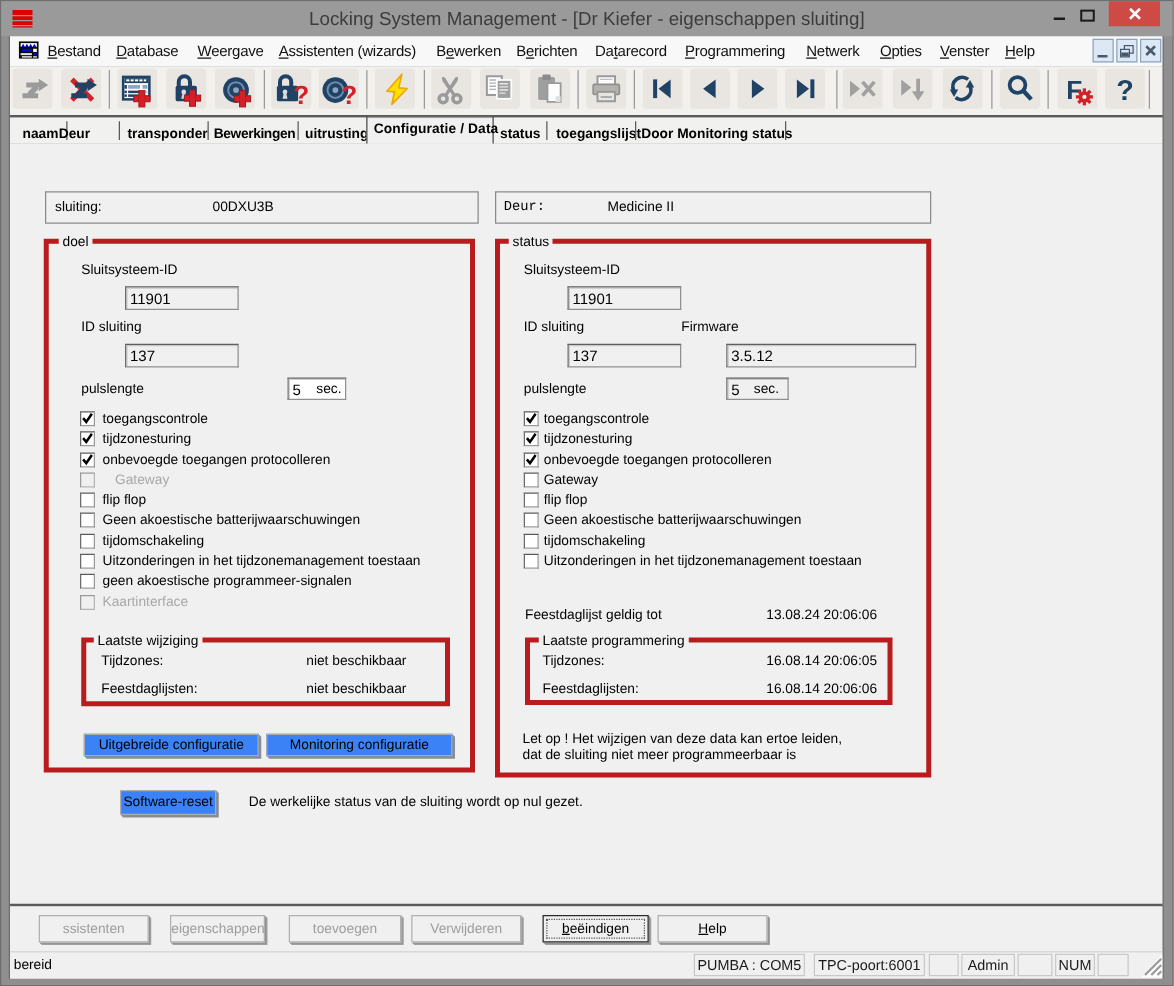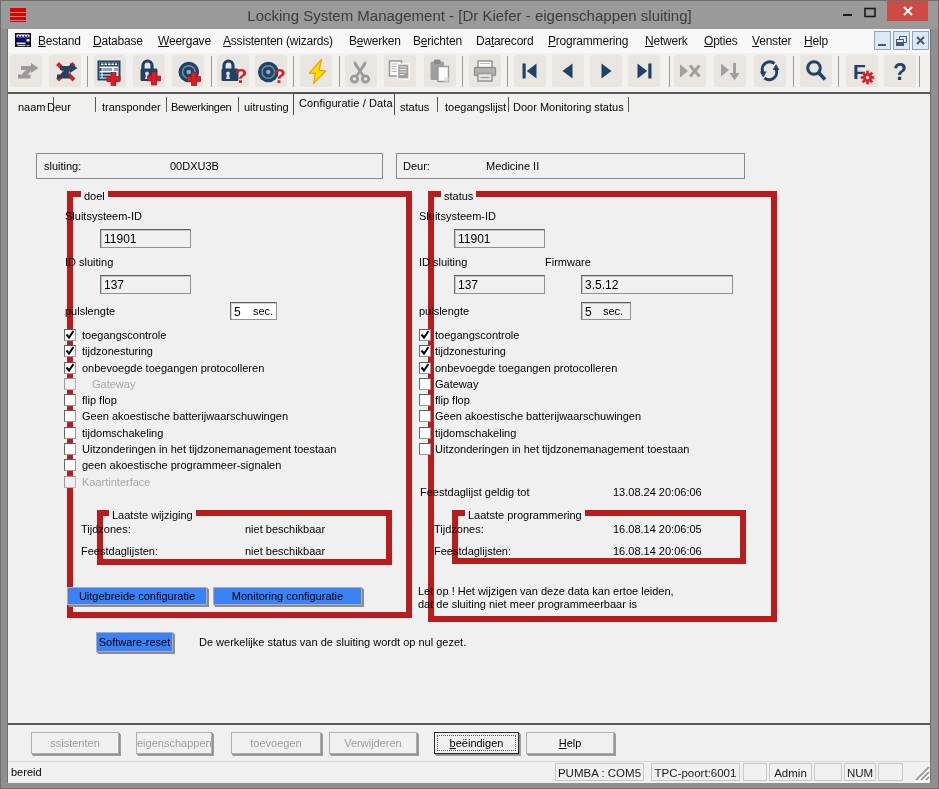--- a/index.html
+++ b/index.html
@@ -3,37 +3,37 @@
 <meta charset="utf-8">
 <style>
   * { margin:0; padding:0; box-sizing:border-box; }
   html,body { width:939px; height:789px; overflow:hidden; }
   body { font-family:"Liberation Sans", sans-serif; background:#8f8f8f; position:relative; }
   .abs { position:absolute; }
   .t12 { font-size:11px; color:#000; white-space:nowrap; }
   .inp { background:#f0f0f0; border:1px solid #909090; border-top-color:#5e5e5e; border-left-color:#6e6e6e; box-shadow:inset 1px 1px 0 rgba(150,150,150,0.45);
          font-size:12px; color:#000; padding:2px 0 0 3px; white-space:nowrap;margin-left:36px; }
   .inpw { background:#ffffff; }
-  .gb { border:6px solid #b91c1c;margin-left:32px; }
+  .gb { border:4px solid #b91c1c; }
   .gbl { position:absolute; top:-7px; background:#f0f0f0; padding:0 3px; font-size:11px; color:#000; white-space:nowrap;}
   .cb { position:absolute; width:12px; height:12px; background:#fff; border:1px solid #9a9a9a;
         border-top-color:#5a5a5a; border-left-color:#6a6a6a; }
   .cb.dis { background:#f0f0f0; border-color:#b5b5b5; border-top-color:#9a9a9a; border-left-color:#9a9a9a;}
   .btn3d { position:absolute; background:#3b82f6; border:1px solid #acacac;
            box-shadow:1px 1px 0 #8c8c8c, 2px 2px 0 #8c8c8c;
            font-size:11px; color:#000; text-align:center; white-space:nowrap; font-family:"Liberation Sans", sans-serif; }
   .btnrow { position:absolute; background:#f0f0f0; border:1px solid #b0b0b0;
             box-shadow:1px 1px 0 #909090, 2px 2px 0 #a0a0a0;
             font-size:11px; text-align:center; white-space:nowrap; }
   .dis-txt { color:#9d9d9d; }
   .tbtn { position:absolute; top:55px; width:32px; height:32px; background:#e9e6e1; border-radius:3px; }
   .tsep { position:absolute; top:56px; width:1px; height:31px; background:#9a9a9a; }
   .tbtn svg { position:absolute; left:0; top:0; }
   .menu-item { position:absolute; top:34px; font-size:12px; letter-spacing:-0.2px; color:#111; white-space:nowrap; }
-  .tabtxt { position:absolute; font-size:11px; color:#000; white-space:nowrap; }
+  .tabtxt { position:absolute; font-size:11px; color:#000; white-space:nowrap;font-weight:bold; }
   .tabsep { position:absolute; top:97px; width:1px; height:15px; background:#5a5a5a; }
   .scell { position:absolute; top:763px; height:18px; border:1px solid #c9c9c9;
            font-size:11.5px; color:#1a1a1a; text-align:center; padding-top:3px; }
 </style>
 </head>
 <body>
 
 <div class="abs" style="left:0;top:0;width:939px;height:789px;border:1px solid #6e6e6e;"></div>
 
 <div class="abs" style="left:1px;top:1px;width:937px;height:28px;background:#9a9a9a;"></div>
@@ -317,21 +317,21 @@
 <div class="tabsep" style="left:508px;"></div>
 <div class="tabtxt" style="left:513px;top:101px;">Door Monitoring status</div>
 <div class="tabsep" style="left:628px;"></div>
 
 <div class="abs" style="left:8px;top:115px;width:922px;height:609px;background:#f0f0f0;"></div>
 
 <div class="abs" style="left:36px;top:153px;width:347px;height:26px;border:1px solid #8a8a8a;"></div>
 <div class="t12 abs" style="left:44px;top:160px;">sluiting:</div>
 <div class="t12 abs" style="left:170px;top:160px;">00DXU3B</div>
 <div class="abs" style="left:396px;top:153px;width:349px;height:26px;border:1px solid #8a8a8a;"></div>
-<div class="t12 abs" style="left:403px;top:160px;">Deur:</div>
+<div class="t12 abs" style="left:403px;top:160px;font-family:Liberation Mono, monospace;">Deur:</div>
 <div class="t12 abs" style="left:486px;top:160px;">Medicine II</div>
 
 <div class="abs gb" style="left:35px;top:191px;width:345px;height:427px;">
   <div class="gbl" style="left:8px;">doel</div>
 </div>
 
 <div class="abs gb" style="left:396px;top:191px;width:349px;height:431px;">
   <div class="gbl" style="left:7px;">status</div>
 </div>
 

